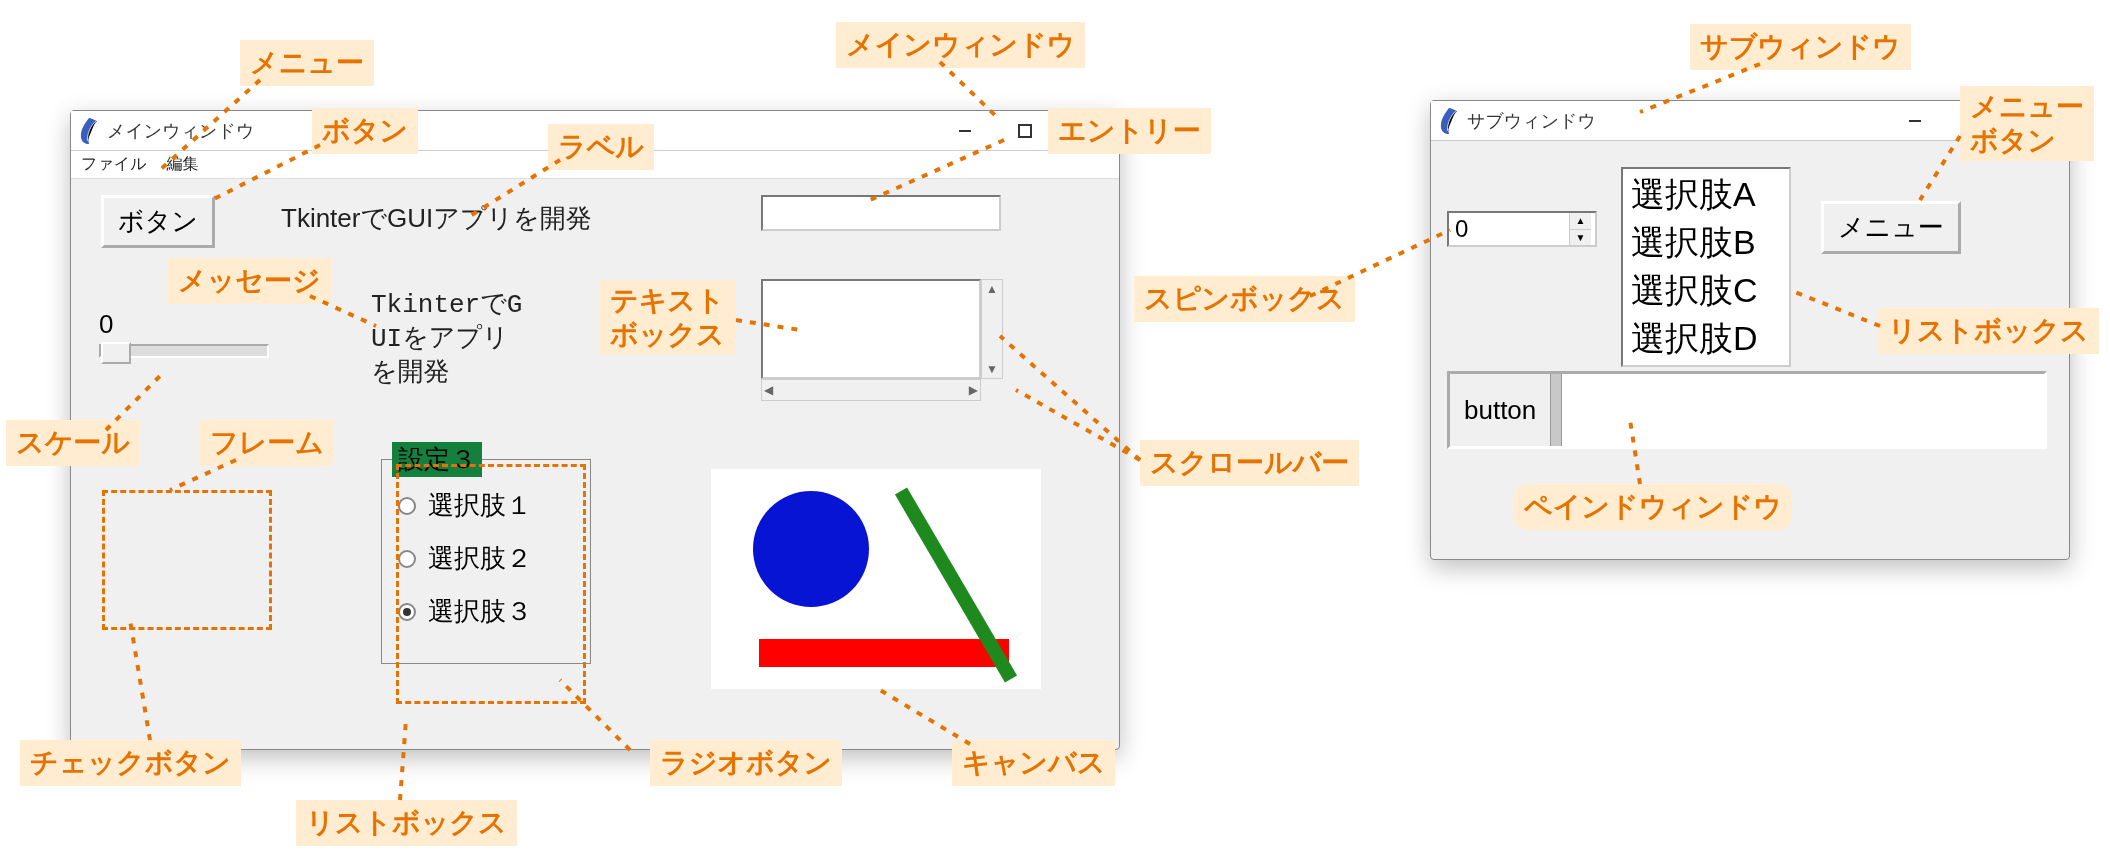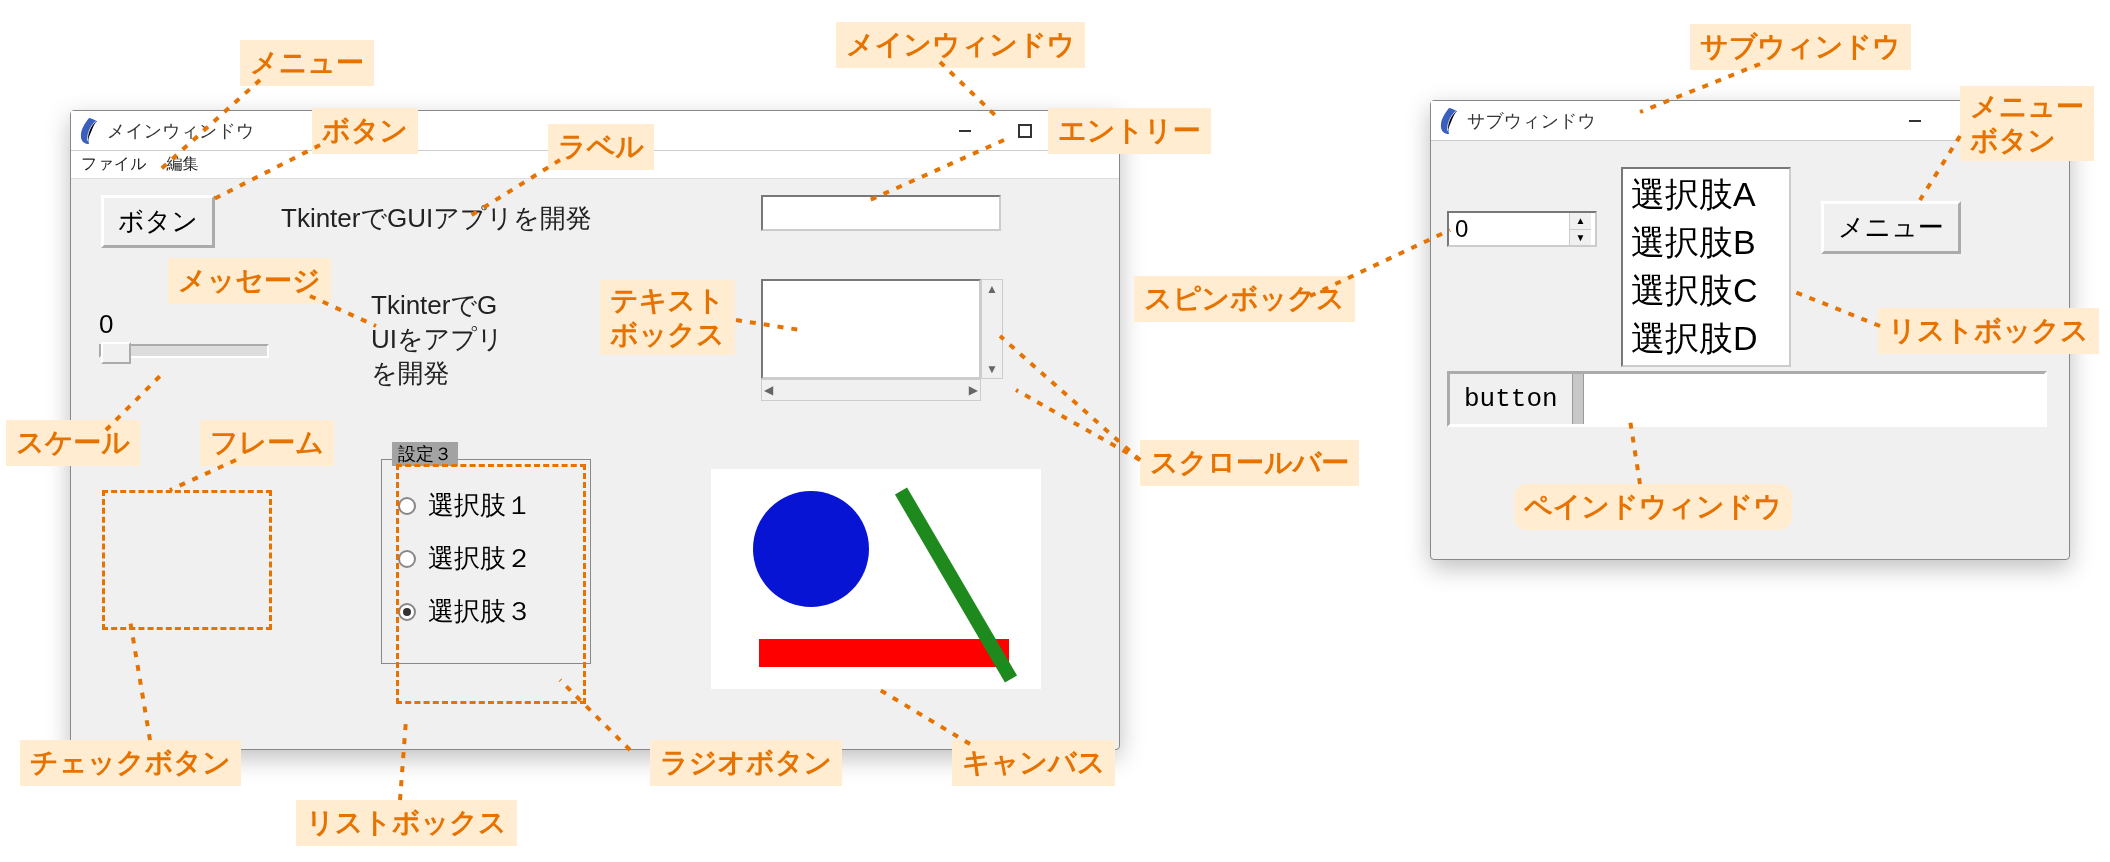--- a/index.html
+++ b/index.html
@@ -61,21 +61,21 @@
   }
   .menuitem { padding: 0 10px; }
   .btn3d {
     background: #f0f0f0;
     border: 3px outset #fff;
     font-size: 26px;
     padding: 6px 14px;
     font-family: inherit;
   }
   .label-text { font-size: 26px; color: #222; }
-  .message-text { font-size: 26px; color: #222; line-height: 1.3; }
+  .message-text { font-size: 26px; color: #222; line-height: 1.3; font-family: Liberation Mono, monospace; }
   .entry {
     background: #fff;
     border: 2px inset #ccc;
     height: 36px;
   }
   .textbox {
     background: #fff;
     border: 2px inset #ccc;
   }
   .scrollbar-v {
@@ -125,23 +125,23 @@
   .radio-circle { width: 18px; height: 18px; border-radius: 50%; border: 2px solid #888; background: #fff; position: relative; }
   .radio-circle.selected::after { content:''; position:absolute; inset:3px; border-radius:50%; background:#333; }
   .labelframe {
     border: 1px solid #888;
     padding: 10px 16px 16px 16px;
     position: relative;
   }
   .labelframe-title {
     position: absolute;
     top: -18px; left: 10px;
-    background: #a3a3a3;
+    background: #15803d;
     padding: 0 6px;
-    font-size: 18px;
+    font-size: 26px;
   }
   .canvas-area {
     background: #fff;
     position: relative;
   }
   .spinbox {
     display: flex;
     background: #fff;
     border: 2px inset #ccc;
     height: 36px;
@@ -173,22 +173,21 @@
     background: #fff;
     border: 2px inset #ccc;
     font-size: 34px;
     padding: 2px 6px;
   }
   .listbox div { padding: 1px 2px; }
   .paned {
     display: flex;
     background: #ef4444;
     border: 3px inset #fff;
-    height: 56px;
-    font-family: Liberation Mono, monospace;
+    height: 78px;
   }
   .paned-left {
     background: #f0f0f0;
     display: flex;
     align-items: center;
     justify-content: center;
     font-size: 26px;
     padding: 0 14px;
   }
   .paned-sash {

